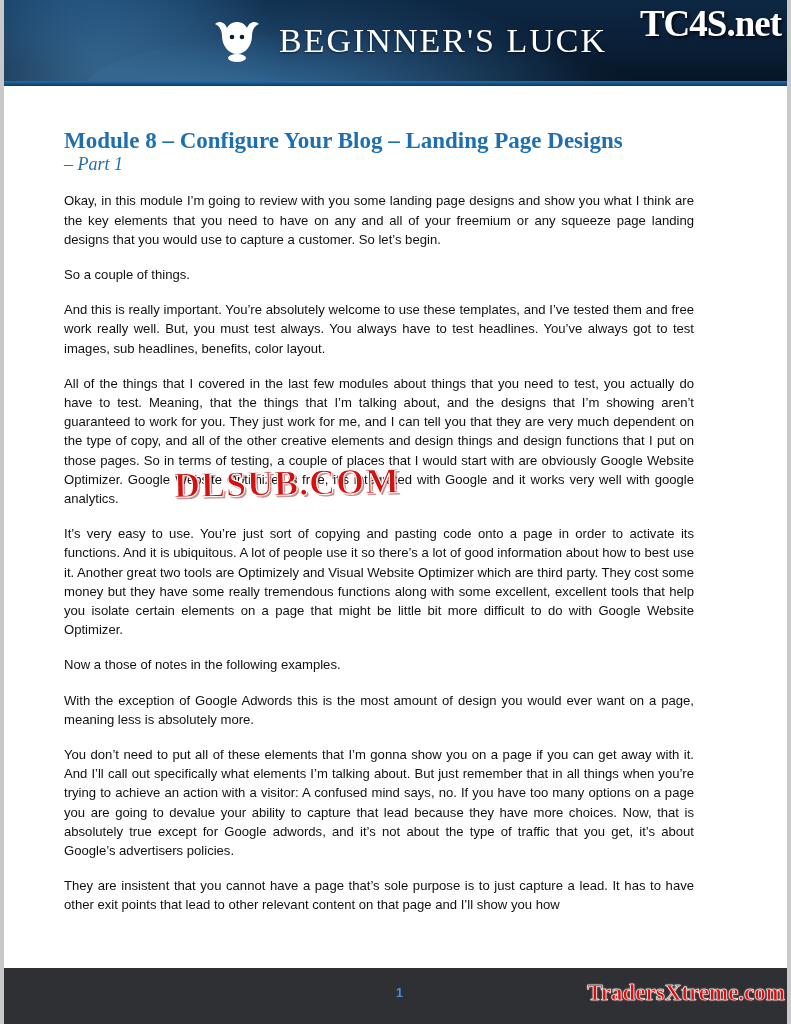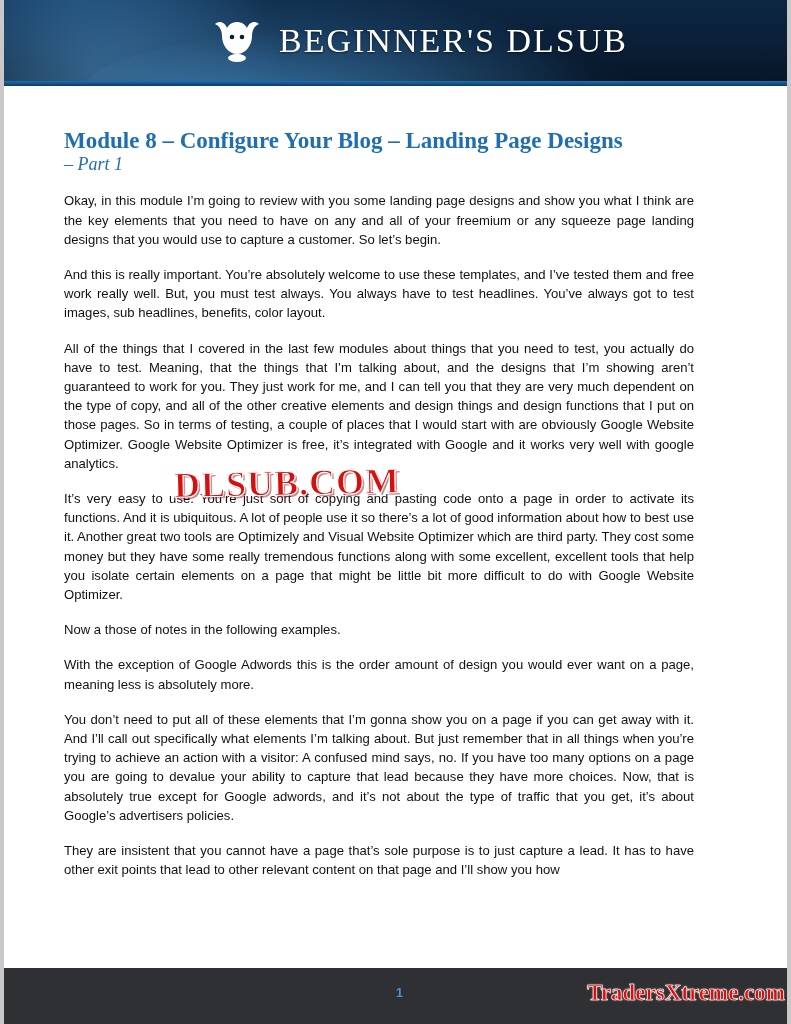--- a/index.html
+++ b/index.html
@@ -197,39 +197,41 @@
           <g fill="#ffffff">
             <path d="M6 6 C10 2, 16 4, 18 10 C20 6, 24 4, 28 4 C32 4, 36 6, 38 10 C40 4, 46 2, 50 6 C45 8, 43 13, 43 18 C43 28, 36 36, 28 36 C20 36, 13 28, 13 18 C13 13, 11 8, 6 6 Z"></path>
             <ellipse cx="28" cy="40" rx="9" ry="4"></ellipse>
           </g>
           <g fill="#0a1d33">
             <circle cx="23" cy="19" r="2.3"></circle>
             <circle cx="33" cy="19" r="2.3"></circle>
           </g>
         </svg>
       </span>
-      <span class="brand-text">BEGINNER'S  DLSUB</span>
+      <span class="brand-text">BEGINNER'S  LUCK</span>
     </div>
 
+    <div class="site-badge">TC4S.net</div>
     <div class="bottomline"></div>
   </div>
   <div class="header-gap"></div>
 
   <div class="content">
     <h1 class="doc-title">
       <span>Module 8 – Configure Your Blog – Landing Page Designs</span>
       <span class="sub">– Part 1</span>
     </h1>
 
     <p class="para">Okay, in this module I’m going to review with you some landing page designs and show you what I think are the key elements that you need to have on any and all of your freemium or any squeeze page landing designs that you would use to capture a customer. So let’s begin.</p>
+    <p class="para">So a couple of things.</p>
     <p class="para">And this is really important. You’re absolutely welcome to use these templates, and I’ve tested them and free work really well. But, you must test always. You always have to test headlines. You’ve always got to test images, sub headlines, benefits, color layout.</p>
     <p class="para">All of the things that I covered in the last few modules about things that you need to test, you actually do have to test. Meaning, that the things that I’m talking about, and the designs that I’m showing aren’t guaranteed to work for you. They just work for me, and I can tell you that they are very much dependent on the type of copy, and all of the other creative elements and design things and design functions that I put on those pages. So in terms of testing, a couple of places that I would start with are obviously Google Website Optimizer. Google Website Optimizer is free, it’s integrated with Google and it works very well with google analytics.</p>
     <p class="para">It’s very easy to use. You’re just sort of copying and pasting code onto a page in order to activate its functions. And it is ubiquitous. A lot of people use it so there’s a lot of good information about how to best use it. Another great two tools are Optimizely and Visual Website Optimizer which are third party. They cost some money but they have some really tremendous functions along with some excellent, excellent tools that help you isolate certain elements on a page that might be little bit more difficult to do with Google Website Optimizer.</p>
     <p class="para">Now a those of notes in the following examples.</p>
-    <p class="para">With the exception of Google Adwords this is the order amount of design you would ever want on a page, meaning less is absolutely more.</p>
+    <p class="para">With the exception of Google Adwords this is the most amount of design you would ever want on a page, meaning less is absolutely more.</p>
     <p class="para">You don’t need to put all of these elements that I’m gonna show you on a page if you can get away with it. And I’ll call out specifically what elements I’m talking about. But just remember that in all things when you’re trying to achieve an action with a visitor: A confused mind says, no. If you have too many options on a page you are going to devalue your ability to capture that lead because they have more choices. Now, that is absolutely true except for Google adwords, and it’s not about the type of traffic that you get, it’s about Google’s advertisers policies.</p>
     <p class="para">They are insistent that you cannot have a page that’s sole purpose is to just capture a lead. It has to have other exit points that lead to other relevant content on that page and I’ll show you how</p>
   </div>
 
   <div class="watermark">DLSUB.COM</div>
 
   <div class="footer">
     <div class="pagenum">1</div>
     <div class="footer-brand">TradersXtreme.com</div>
   </div>

